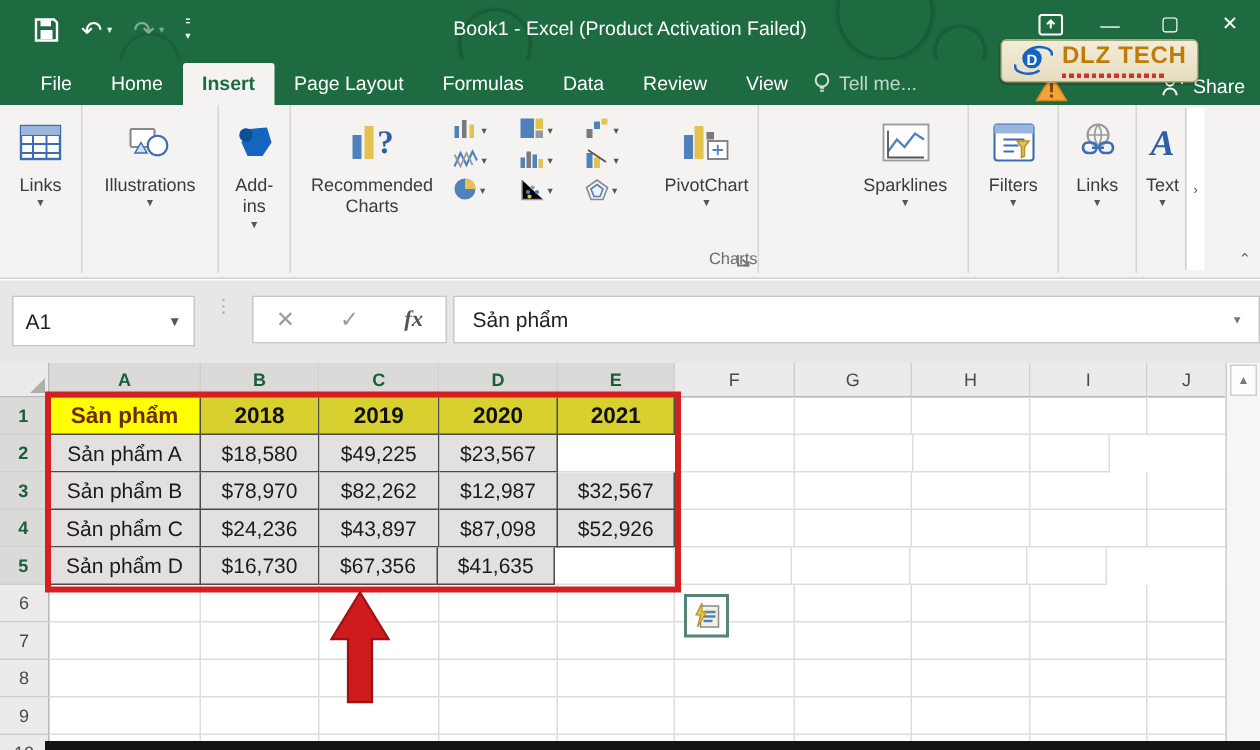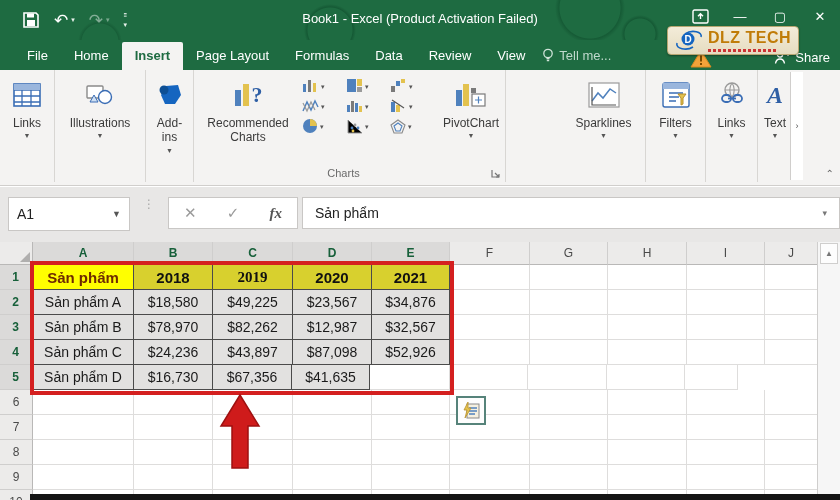--- a/index.html
+++ b/index.html
@@ -57,21 +57,21 @@
   #ribbon {
     position:absolute; left:0; top:70px; width:840px; height:116px;
     background:#f4f3f2; border-bottom:1px solid #d0cecc;
   }
   .rgroup { position:absolute; top:0; height:112px; border-right:1px solid #d8d6d3; }
   .big-btn { display:flex; flex-direction:column; align-items:center; padding-top:7px; height:100%; }
   .bicon { height:36px; display:flex; align-items:center; justify-content:center; }
   .blabel { font-size:12px; color:#3b3b3b; text-align:center; line-height:1.2; margin-top:3px; }
   .caret { font-size:7px; color:#555; margin-top:2px; }
   .grp-label {
-    position:absolute; bottom:3px; left:0; right:12px; text-align:center;
+    position:absolute; bottom:3px; left:0; right:0; text-align:right;
     font-size:11px; color:#6b6b6b;
   }
   .mini-grid { position:absolute; left:108px; top:8px; width:136px; }
   .mini-row { display:flex; gap:4px; margin-bottom:5px; }
   .mini-btn { display:flex; align-items:center; gap:2px; width:40px; }
   .launcher { position:absolute; right:5px; bottom:4px; }
   #ribbon-right-strip {
     position:absolute; left:790px; top:2px; width:13px; height:108px;
     background:#fff; border-left:1px solid #d0cecc; color:#555; font-size:9px;
     display:flex; align-items:center; justify-content:center;
@@ -472,36 +472,35 @@
         <div class="hdr" style="width: 78px;">G</div>
         <div class="hdr" style="width: 79px;">H</div>
         <div class="hdr" style="width: 78px;">I</div>
         <div class="hdr" style="width: 53px;">J</div>
       </div>
     <div id="grid-body">
         <div class="grow">
           <div class="rhdr sel">1</div>
           <div class="cell tbl a1" style="width: 101px;">Sản phẩm</div>
           <div class="cell tbl yrhdr" style="width: 79px;">2018</div>
-          <div class="cell tbl yrhdr" style="width: 80px; font-family: Liberation Serif, serif;">2019</div>
+          <div class="cell tbl yrhdr" style="width: 80px;">2019</div>
           <div class="cell tbl yrhdr" style="width: 79px;">2020</div>
           <div class="cell tbl yrhdr" style="width: 78px;">2021</div>
           <div class="cell" style="width: 80px;"></div>
           <div class="cell" style="width: 78px;"></div>
           <div class="cell" style="width: 79px;"></div>
           <div class="cell" style="width: 78px;"></div>
           <div class="cell" style="width: 53px;"></div>
         </div>
         <div class="grow">
           <div class="rhdr sel">2</div>
           <div class="cell tbl" style="width: 101px;">Sản phẩm A</div>
           <div class="cell tbl" style="width: 79px;">$18,580</div>
           <div class="cell tbl" style="width: 80px;">$49,225</div>
           <div class="cell tbl" style="width: 79px;">$23,567</div>
-          <div class="cell tbl" style="width: 78px;">$34,876</div>
           <div class="cell" style="width: 80px;"></div>
           <div class="cell" style="width: 78px;"></div>
           <div class="cell" style="width: 79px;"></div>
           <div class="cell" style="width: 78px;"></div>
           <div class="cell" style="width: 53px;"></div>
         </div>
         <div class="grow">
           <div class="rhdr sel">3</div>
           <div class="cell tbl" style="width: 101px;">Sản phẩm B</div>
           <div class="cell tbl" style="width: 79px;">$78,970</div>

